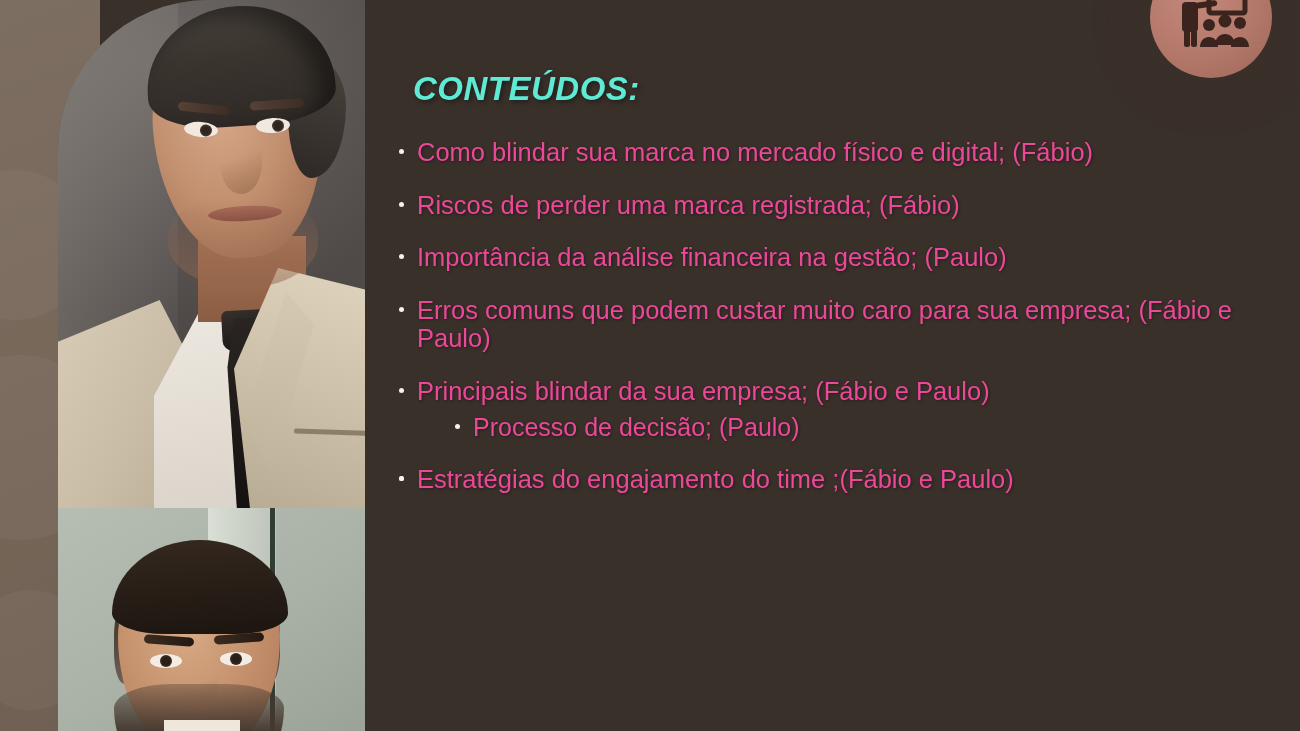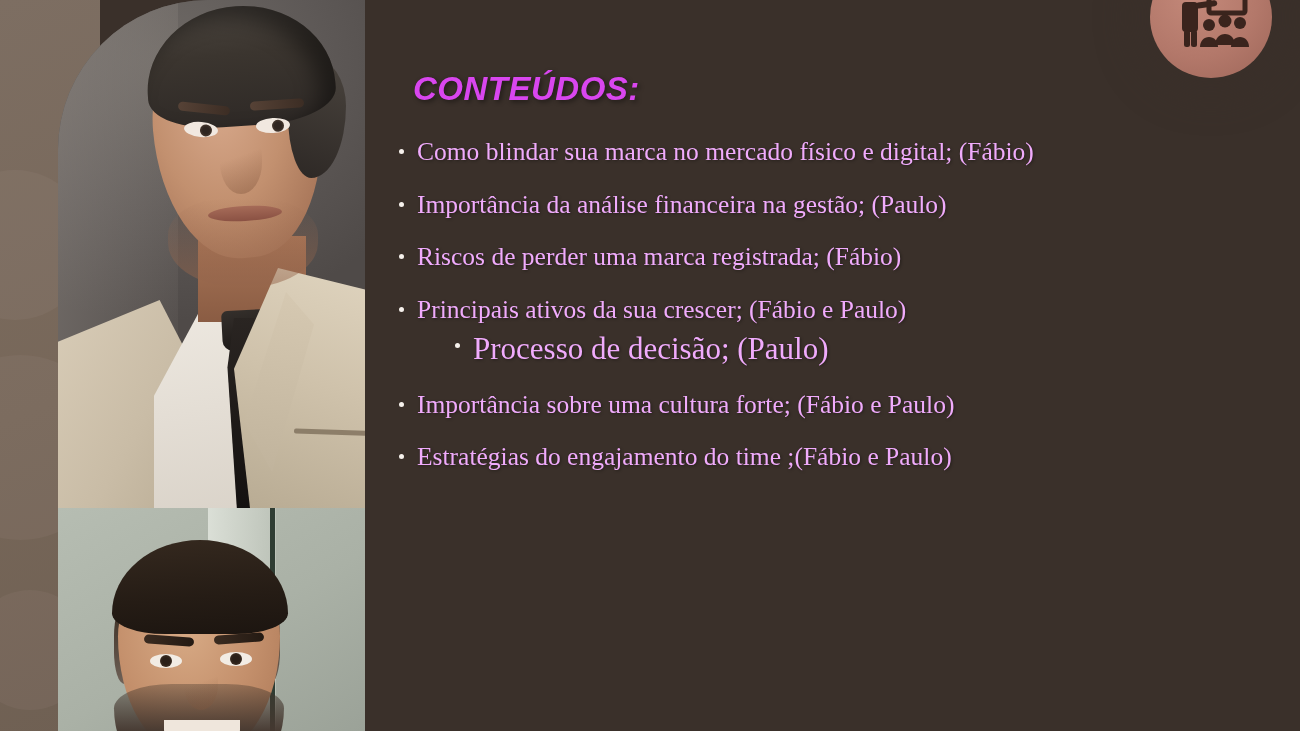--- a/index.html
+++ b/index.html
@@ -244,51 +244,50 @@
     left: 395px; top: 0;
     width: 880px; height: 731px;
   }
   .slide-title {
     position: absolute;
     left: 18px; top: 70px;
     font-size: 33px;
     font-weight: bold;
     font-style: italic;
     letter-spacing: 0.5px;
-    color: #d946ef;
+    color: #5eead4;
     text-shadow: 2px 2px 5px rgba(0,0,0,.45);
   }
 
   .bullet-list {
     position: absolute;
     left: 0; top: 138px;
     width: 880px;
   }
   .bullet {
     position: relative;
     display: block;
     margin: 0 0 24px 0;
     padding-left: 22px;
     font-size: 25.5px;
     line-height: 1.12;
-    color: #f0abfc;
+    color: #ec4899;
     text-shadow: 1px 1px 3px rgba(0,0,0,.4);
-    font-family: Liberation Serif, serif;
   }
   .bullet .dot {
     position: absolute;
     left: 4px; top: 11px;
     width: 5px; height: 5px;
     border-radius: 50%;
     background: #f6f1ec;
   }
   .bullet.sub {
     margin-left: 56px;
     margin-top: -16px;
-    font-size: 31px;
+    font-size: 25px;
   }
   .bullet .txt { display: inline; }
 </style>
 </head>
 <body>
 
 <div class="slide">
 
   <div class="left-band">
     <div class="band-circle c1"></div>
@@ -378,43 +377,46 @@
 
     <div class="bullet-list">
 
       <div class="bullet">
         <span class="dot"></span>
         <span class="txt">Como blindar sua marca no mercado físico e digital; (Fábio)</span>
       </div>
 
       <div class="bullet">
         <span class="dot"></span>
+        <span class="txt">Riscos de perder uma marca registrada; (Fábio)</span>
+      </div>
+
+      <div class="bullet">
+        <span class="dot"></span>
         <span class="txt">Importância da análise financeira na gestão; (Paulo)</span>
       </div>
 
       <div class="bullet">
         <span class="dot"></span>
-        <span class="txt">Riscos de perder uma marca registrada; (Fábio)</span>
-      </div>
-
-
-      <div class="bullet">
-        <span class="dot"></span>
-        <span class="txt">Principais ativos da sua crescer; (Fábio e Paulo)</span>
+        <span class="txt">Erros comuns que podem custar muito caro para sua empresa; (Fábio e Paulo)</span>
+      </div>
+
+      <div class="bullet">
+        <span class="dot"></span>
+        <span class="txt">Principais blindar da sua empresa; (Fábio e Paulo)</span>
       </div>
 
       <div class="bullet sub">
         <span class="dot"></span>
         <span class="txt">Processo de decisão; (Paulo)</span>
       </div>
 
 
       <div class="bullet">
         <span class="dot"></span>
-        <span class="txt">Importância sobre uma cultura forte; (Fábio e Paulo)</span>
       </div>
 
       <div class="bullet">
         <span class="dot"></span>
         <span class="txt">Estratégias do engajamento do time ;(Fábio e Paulo)</span>
       </div>
 
     </div>
   </div>
 

